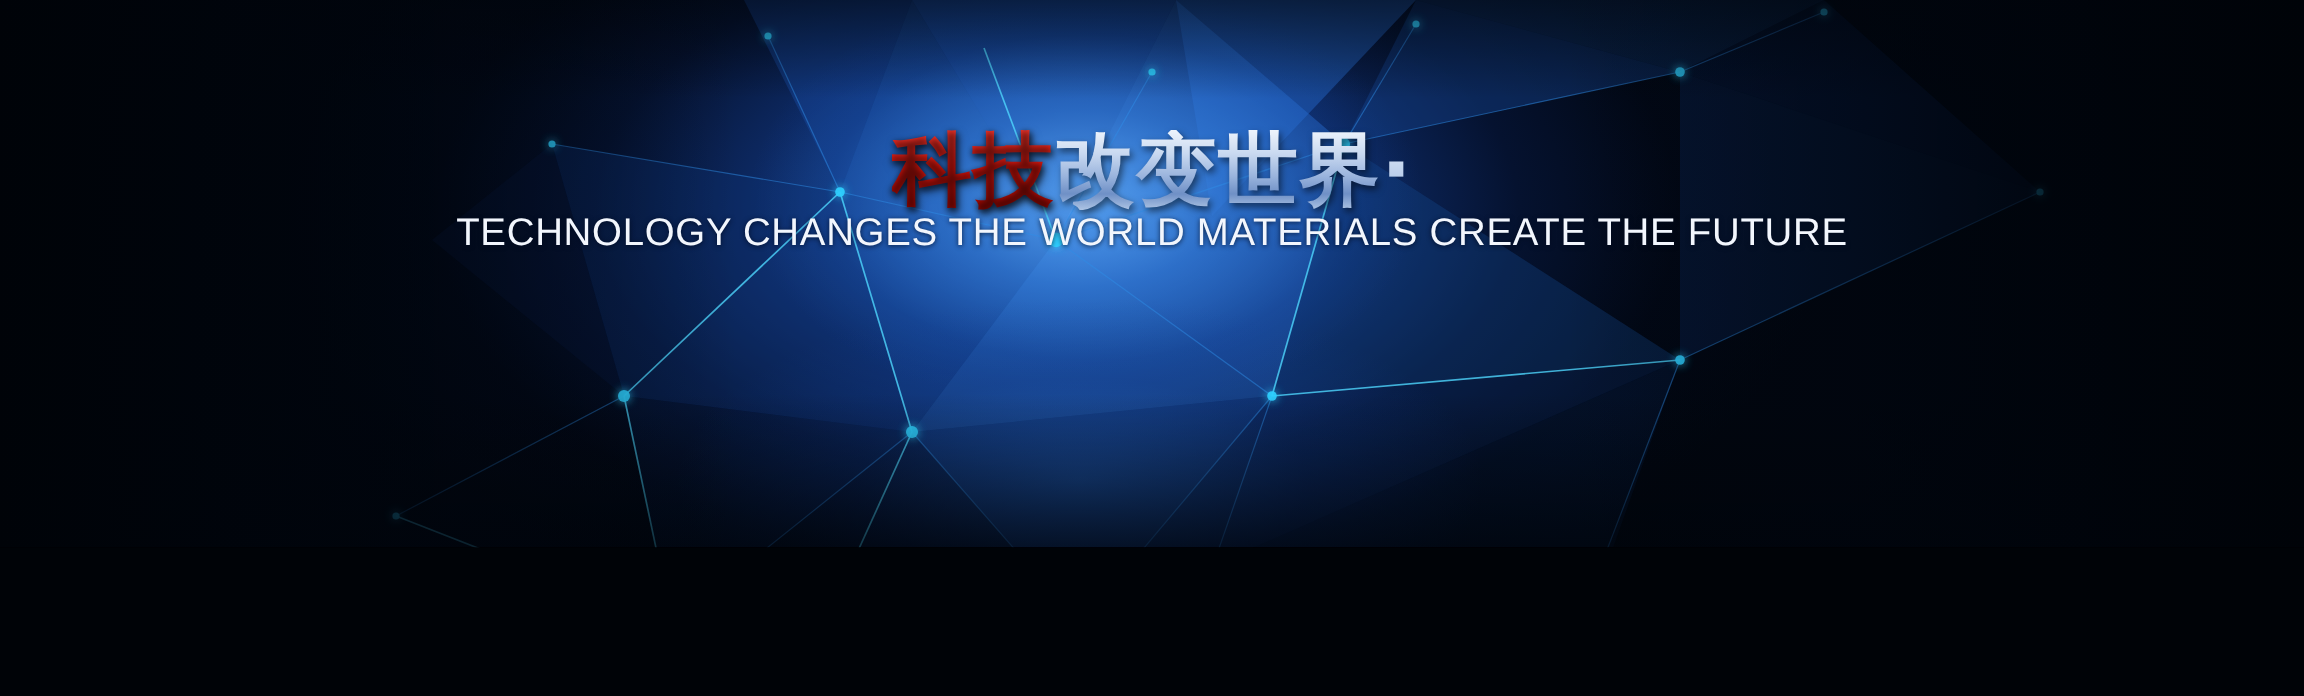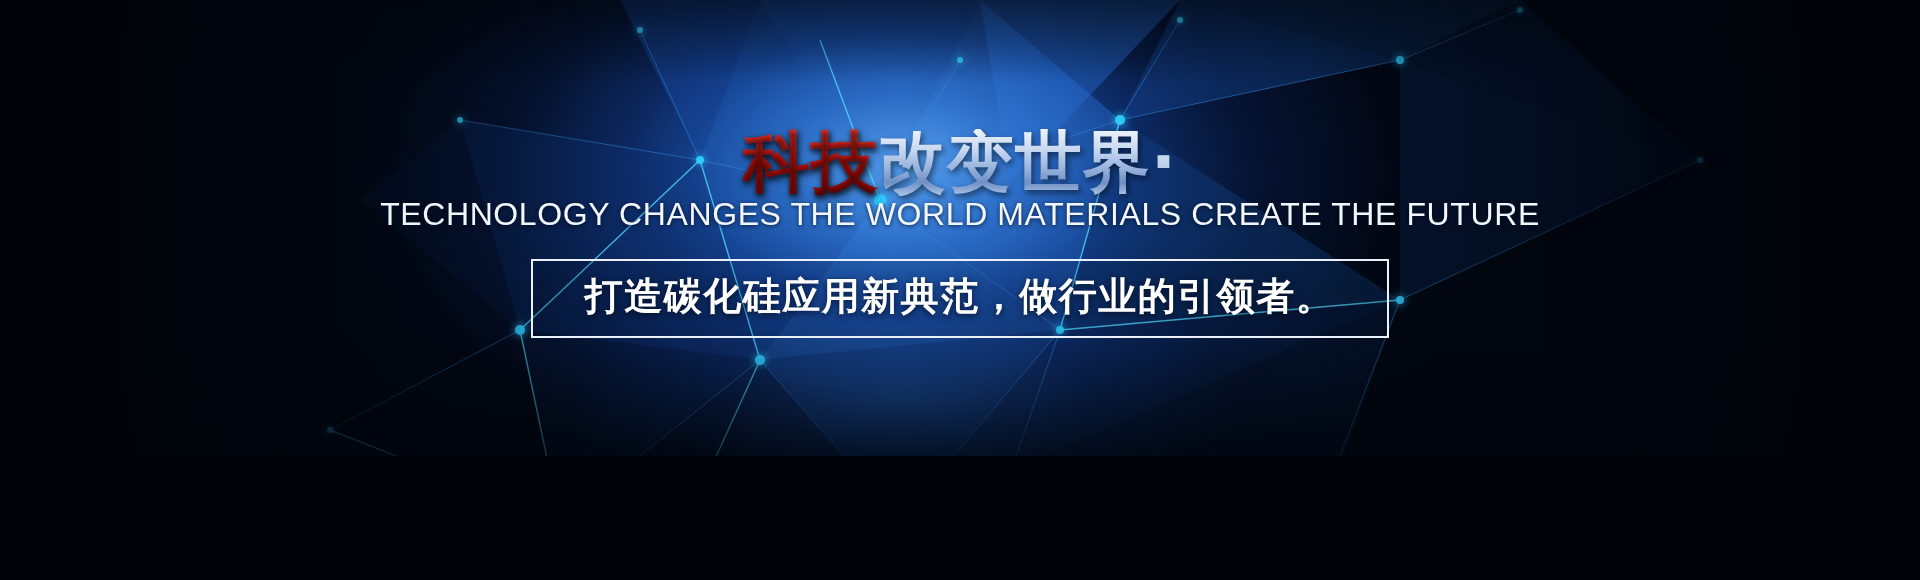--- a/index.html
+++ b/index.html
@@ -91,21 +91,20 @@
     -webkit-text-fill-color:transparent;
     text-shadow:0 2px 5px rgba(0,0,0,0.55);
     filter:drop-shadow(2px 3px 3px rgba(0,0,0,0.6));
   }
   .seg-silver {
     background:linear-gradient(180deg,#eef4fc 0%,#c9d9f0 30%,#9ab4dd 58%,#6f90c6 80%,#adc4e4 100%);
     -webkit-background-clip:text;
     background-clip:text;
     -webkit-text-fill-color:transparent;
     filter:drop-shadow(2px 3px 3px rgba(0,0,0,0.55));
-    margin-top:21px;
   }
   .seg-dot {
     background:linear-gradient(180deg,#eef4fc 0%,#b9cdea 60%,#8aa8d6 100%);
     -webkit-background-clip:text;
     background-clip:text;
     -webkit-text-fill-color:transparent;
   }
 
   .subtitle {
     font-family:"Liberation Sans","DejaVu Sans",sans-serif;
@@ -232,18 +231,15 @@
   <div class="content">
 
     <div class="headline" id="headline">
         <span class="seg seg-red">科技</span>
         <span class="seg seg-silver">改变世界</span>
         <span class="seg seg-dot">·</span>
       </div>
 
     <div class="subtitle">TECHNOLOGY CHANGES THE WORLD  MATERIALS CREATE THE FUTURE</div>
 
-    <div class="slogan-box">
-      <div class="slogan-text">打造碳化硅应用新典范，做行业的引领者。</div>
-    </div>
 
   </div>
 </div>
 
 </body></html>

